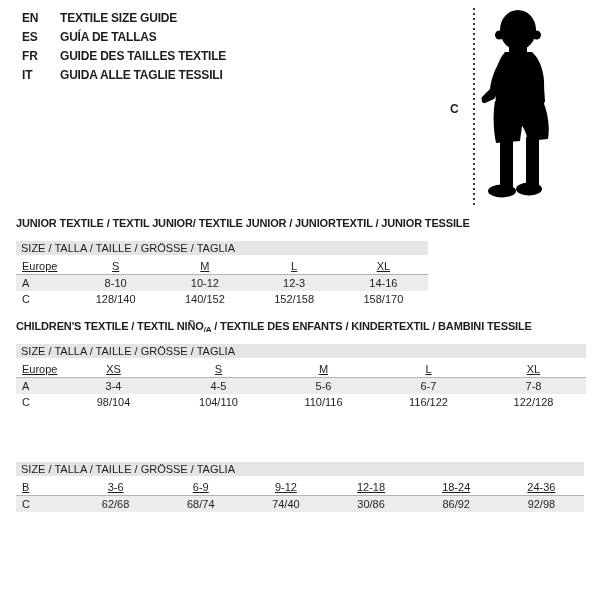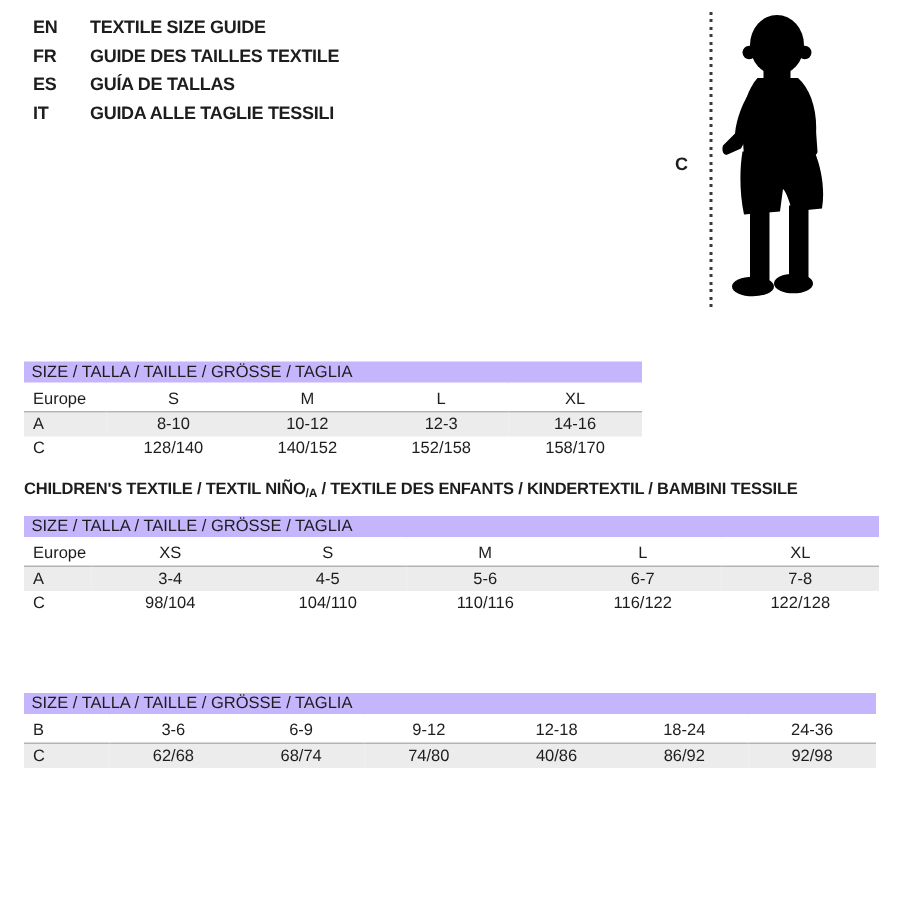--- a/index.html
+++ b/index.html
@@ -21,48 +21,48 @@
   .title-junior{top:217px;}
   .title-children{top:320px;}
   .title-babies{top:424px;line-height:14px;}
   .sub-a{font-size:8px;vertical-align:-2px;}
   
   table.size-table{position:absolute;left:16px;border-collapse:collapse;table-layout:fixed;font-size:11px;color:#1d1d1d;}
   .table-junior{top:241px;width:412px;}
   .table-children{top:344px;width:570px;}
   .table-babies{top:462px;width:568px;}
   .size-table thead th{
-    background:#c4b5fd;font-weight:normal;text-align:left;
+    background:#e5e5e5;font-weight:normal;text-align:left;
     padding:1px 0 1px 5px;height:12px;font-size:11px;border-bottom:2px solid #ffffff;
   }
   .size-table td{height:16px;text-align:center;padding:0;}
   .size-table td:first-child{text-align:left;padding-left:6px;}
-  .size-table tbody tr:first-child td{height:17px;}
+  .size-table tbody tr:first-child td{height:17px;text-decoration:underline;}
   .size-table tbody tr.stripe{background:#ececec;}
   .size-table tbody tr.stripe td{border-top:1px solid #b3b3b3;}
   
   .footnotes{position:absolute;left:16px;top:538px;font-weight:bold;font-size:11px;line-height:15px;letter-spacing:-0.15px;}
 </style>
 </head>
 <body>
 
 <div class="canvas">
 
   <div class="lang-block">
     <div class="lang-row">
       <span class="lang-code">EN</span>
       <span class="lang-title">TEXTILE SIZE GUIDE</span>
     </div>
     <div class="lang-row">
+      <span class="lang-code">ES</span>
+      <span class="lang-title">GUÍA DE TALLAS</span>
+    </div>
+    <div class="lang-row">
       <span class="lang-code">FR</span>
       <span class="lang-title">GUIDE DES TAILLES TEXTILE</span>
-    </div>
-    <div class="lang-row">
-      <span class="lang-code">ES</span>
-      <span class="lang-title">GUÍA DE TALLAS</span>
     </div>
     <div class="lang-row">
       <span class="lang-code">IT</span>
       <span class="lang-title">GUIDA ALLE TAGLIE TESSILI</span>
     </div>
   </div>
 
   <span class="c-label">C</span>
   <div class="dotline"></div>
   <svg class="baby-svg" width="90" height="200" viewBox="0 0 90 198" fill="#000000" xmlns="http://www.w3.org/2000/svg">
@@ -73,20 +73,21 @@
     <path d="M24,45 C17,53 13,66 14,82 L15,98 L61,98 L63,82 C64,66 59,52 51,45 Z"></path>
     <path d="M21,51 C14,61 10,72 9,82 L1,90 C0,93 1,97 4,96 L13,92 C18,84 22,70 25,59 Z"></path>
     <path d="M52,49 C58,57 62,68 63,80 L64,94 C64,97 59,98 58,95 L56,82 C54,70 50,58 46,53 Z"></path>
     <path d="M14,94 L62,94 C67,106 69,120 67,132 L47,134 C45,126 43,121 41,119 L39,134 L15,136 C12,122 12,106 14,94 Z"></path>
     <rect x="19" y="132" width="13" height="50"></rect>
     <rect x="45" y="130" width="13" height="50"></rect>
     <ellipse cx="21" cy="184" rx="14" ry="6.5"></ellipse>
     <ellipse cx="48" cy="182" rx="13" ry="6.5"></ellipse>
   </svg>
 
+  <div class="section-title title-junior">JUNIOR TEXTILE / TEXTIL JUNIOR/ TEXTILE JUNIOR / JUNIORTEXTIL / JUNIOR TESSILE</div>
   <table class="size-table table-junior">
     <colgroup>
         <col style="width:55px">
         <col>
         <col>
         <col>
         <col>
       </colgroup>
     <thead>
       <tr>
@@ -185,22 +186,22 @@
         <td>6-9</td>
         <td>9-12</td>
         <td>12-18</td>
         <td>18-24</td>
         <td>24-36</td>
       </tr>
       <tr class="stripe">
         <td>C</td>
         <td>62/68</td>
         <td>68/74</td>
-        <td>74/80</td>
-        <td>40/86</td>
+        <td>74/40</td>
+        <td>30/86</td>
         <td>86/92</td>
         <td>92/98</td>
       </tr>
     </tbody>
   </table>
 
 
 </div>
 
 </body></html>

